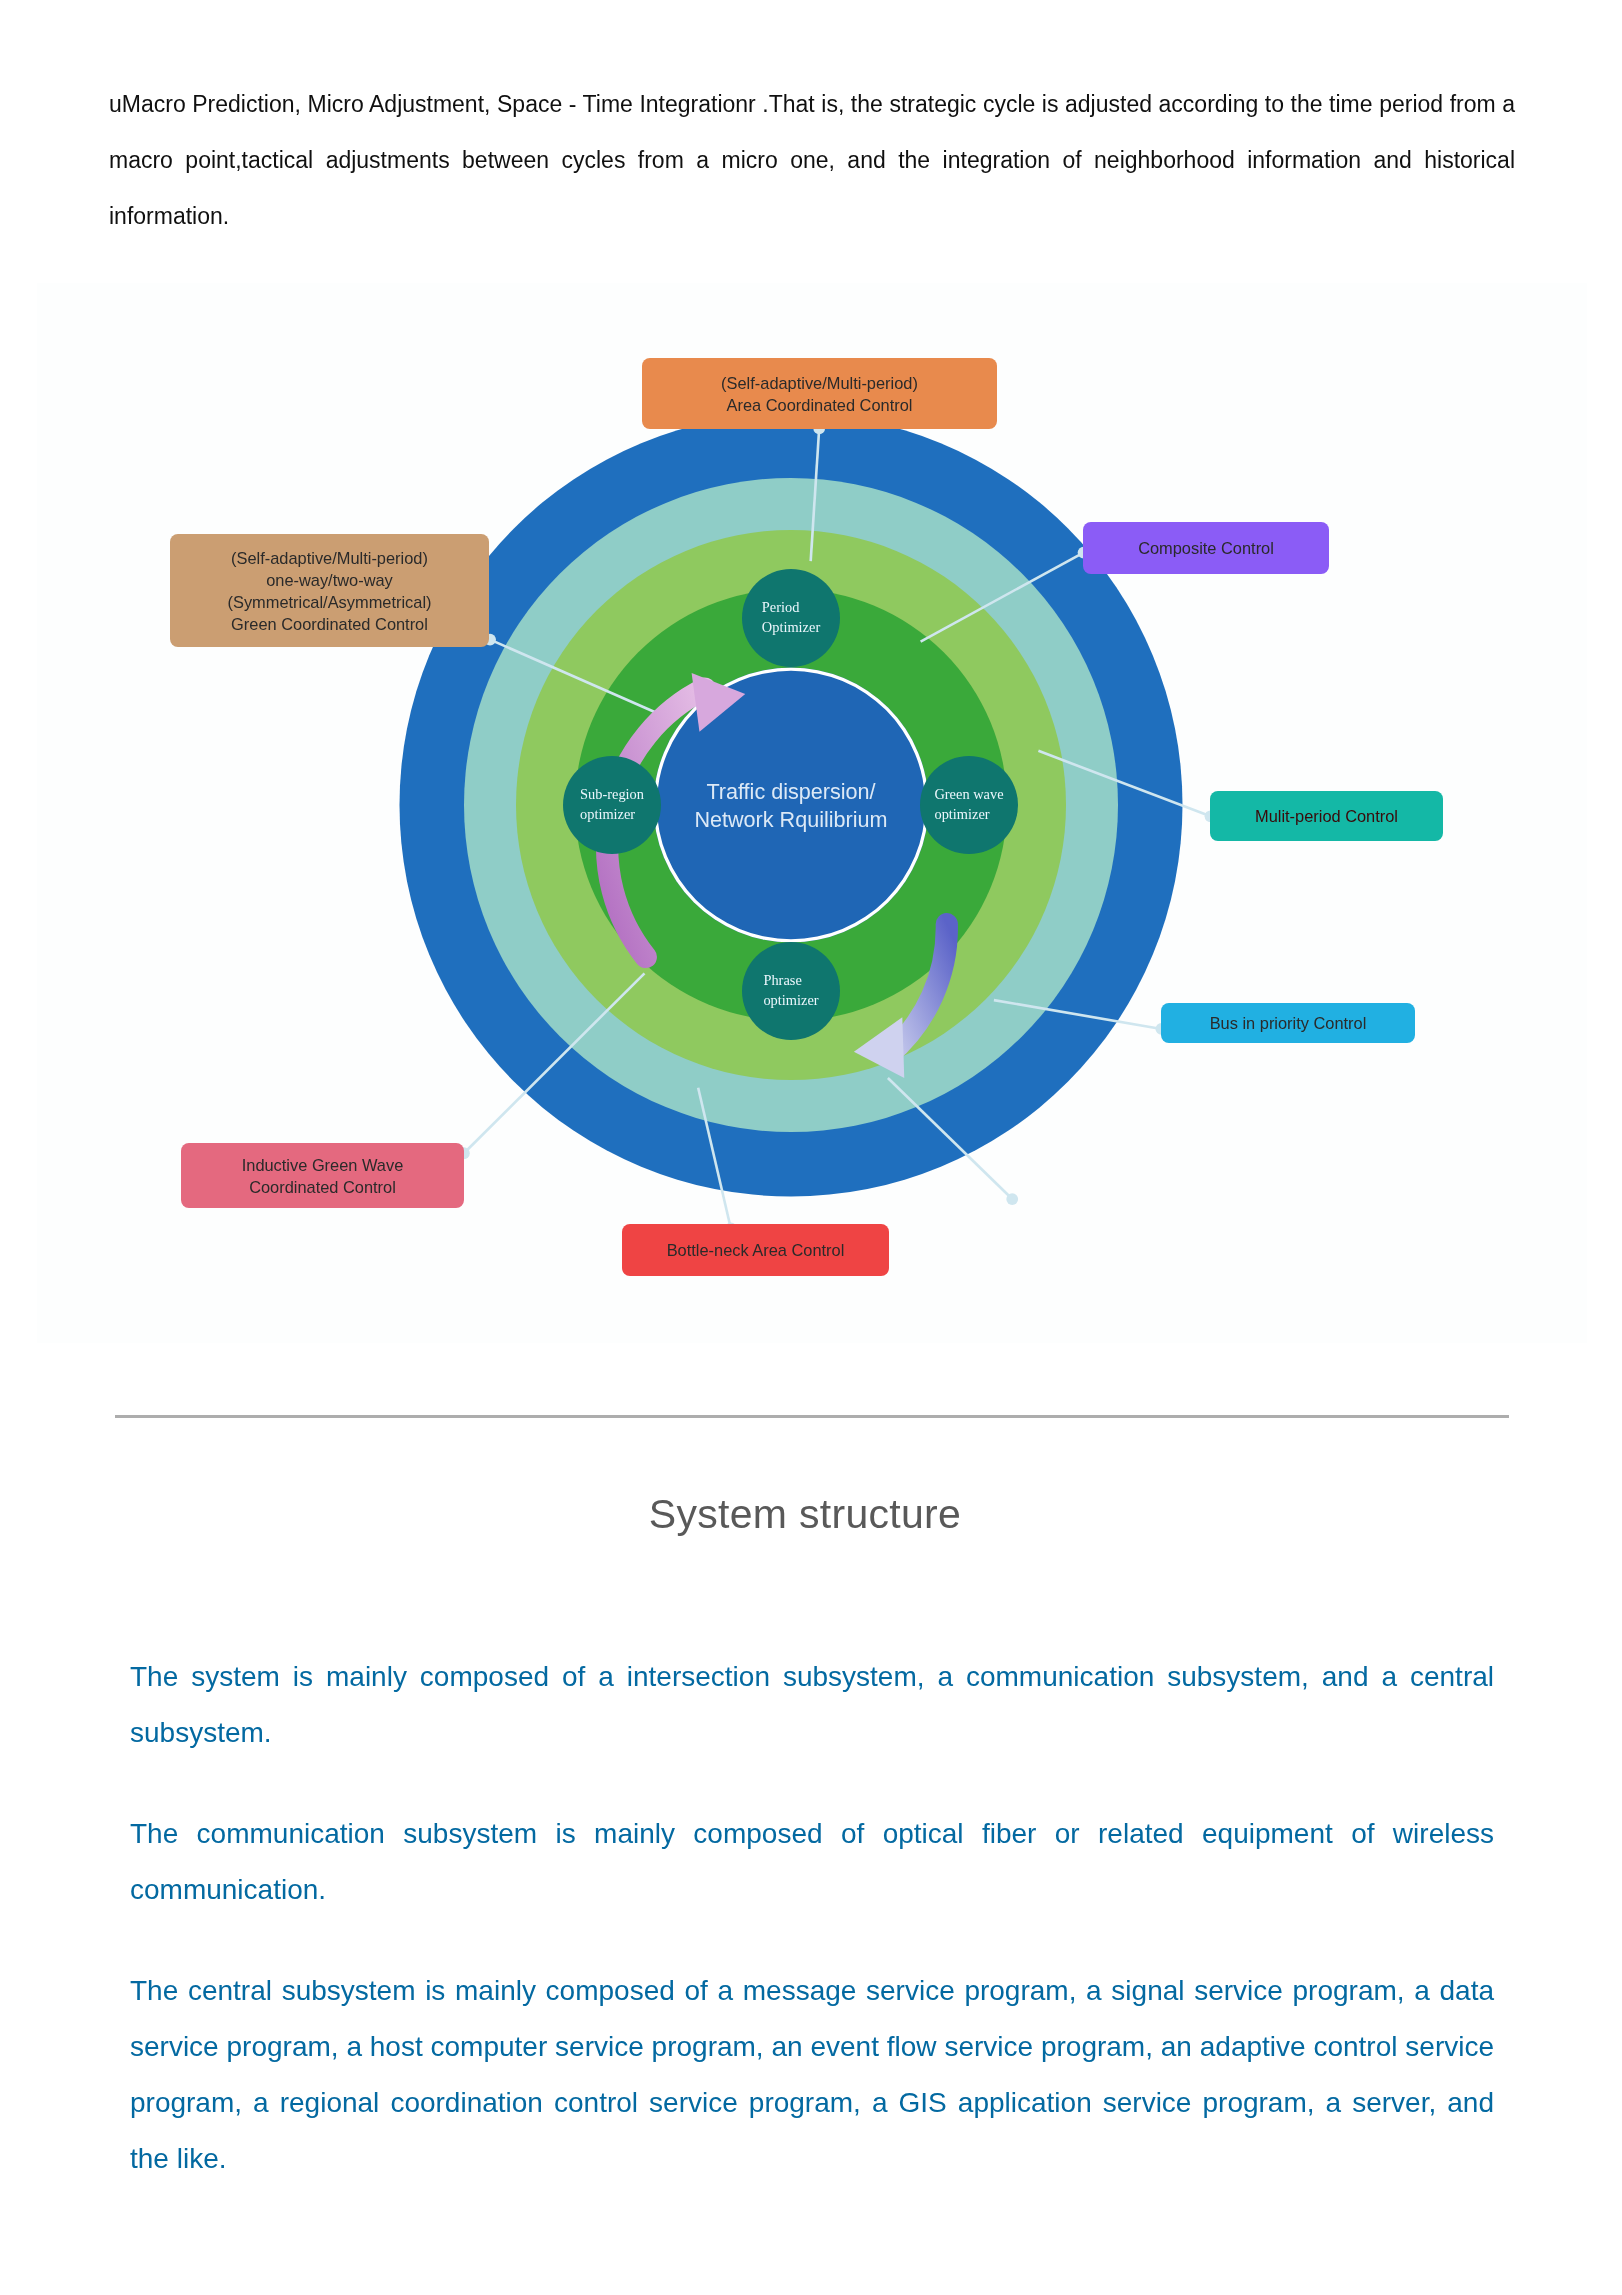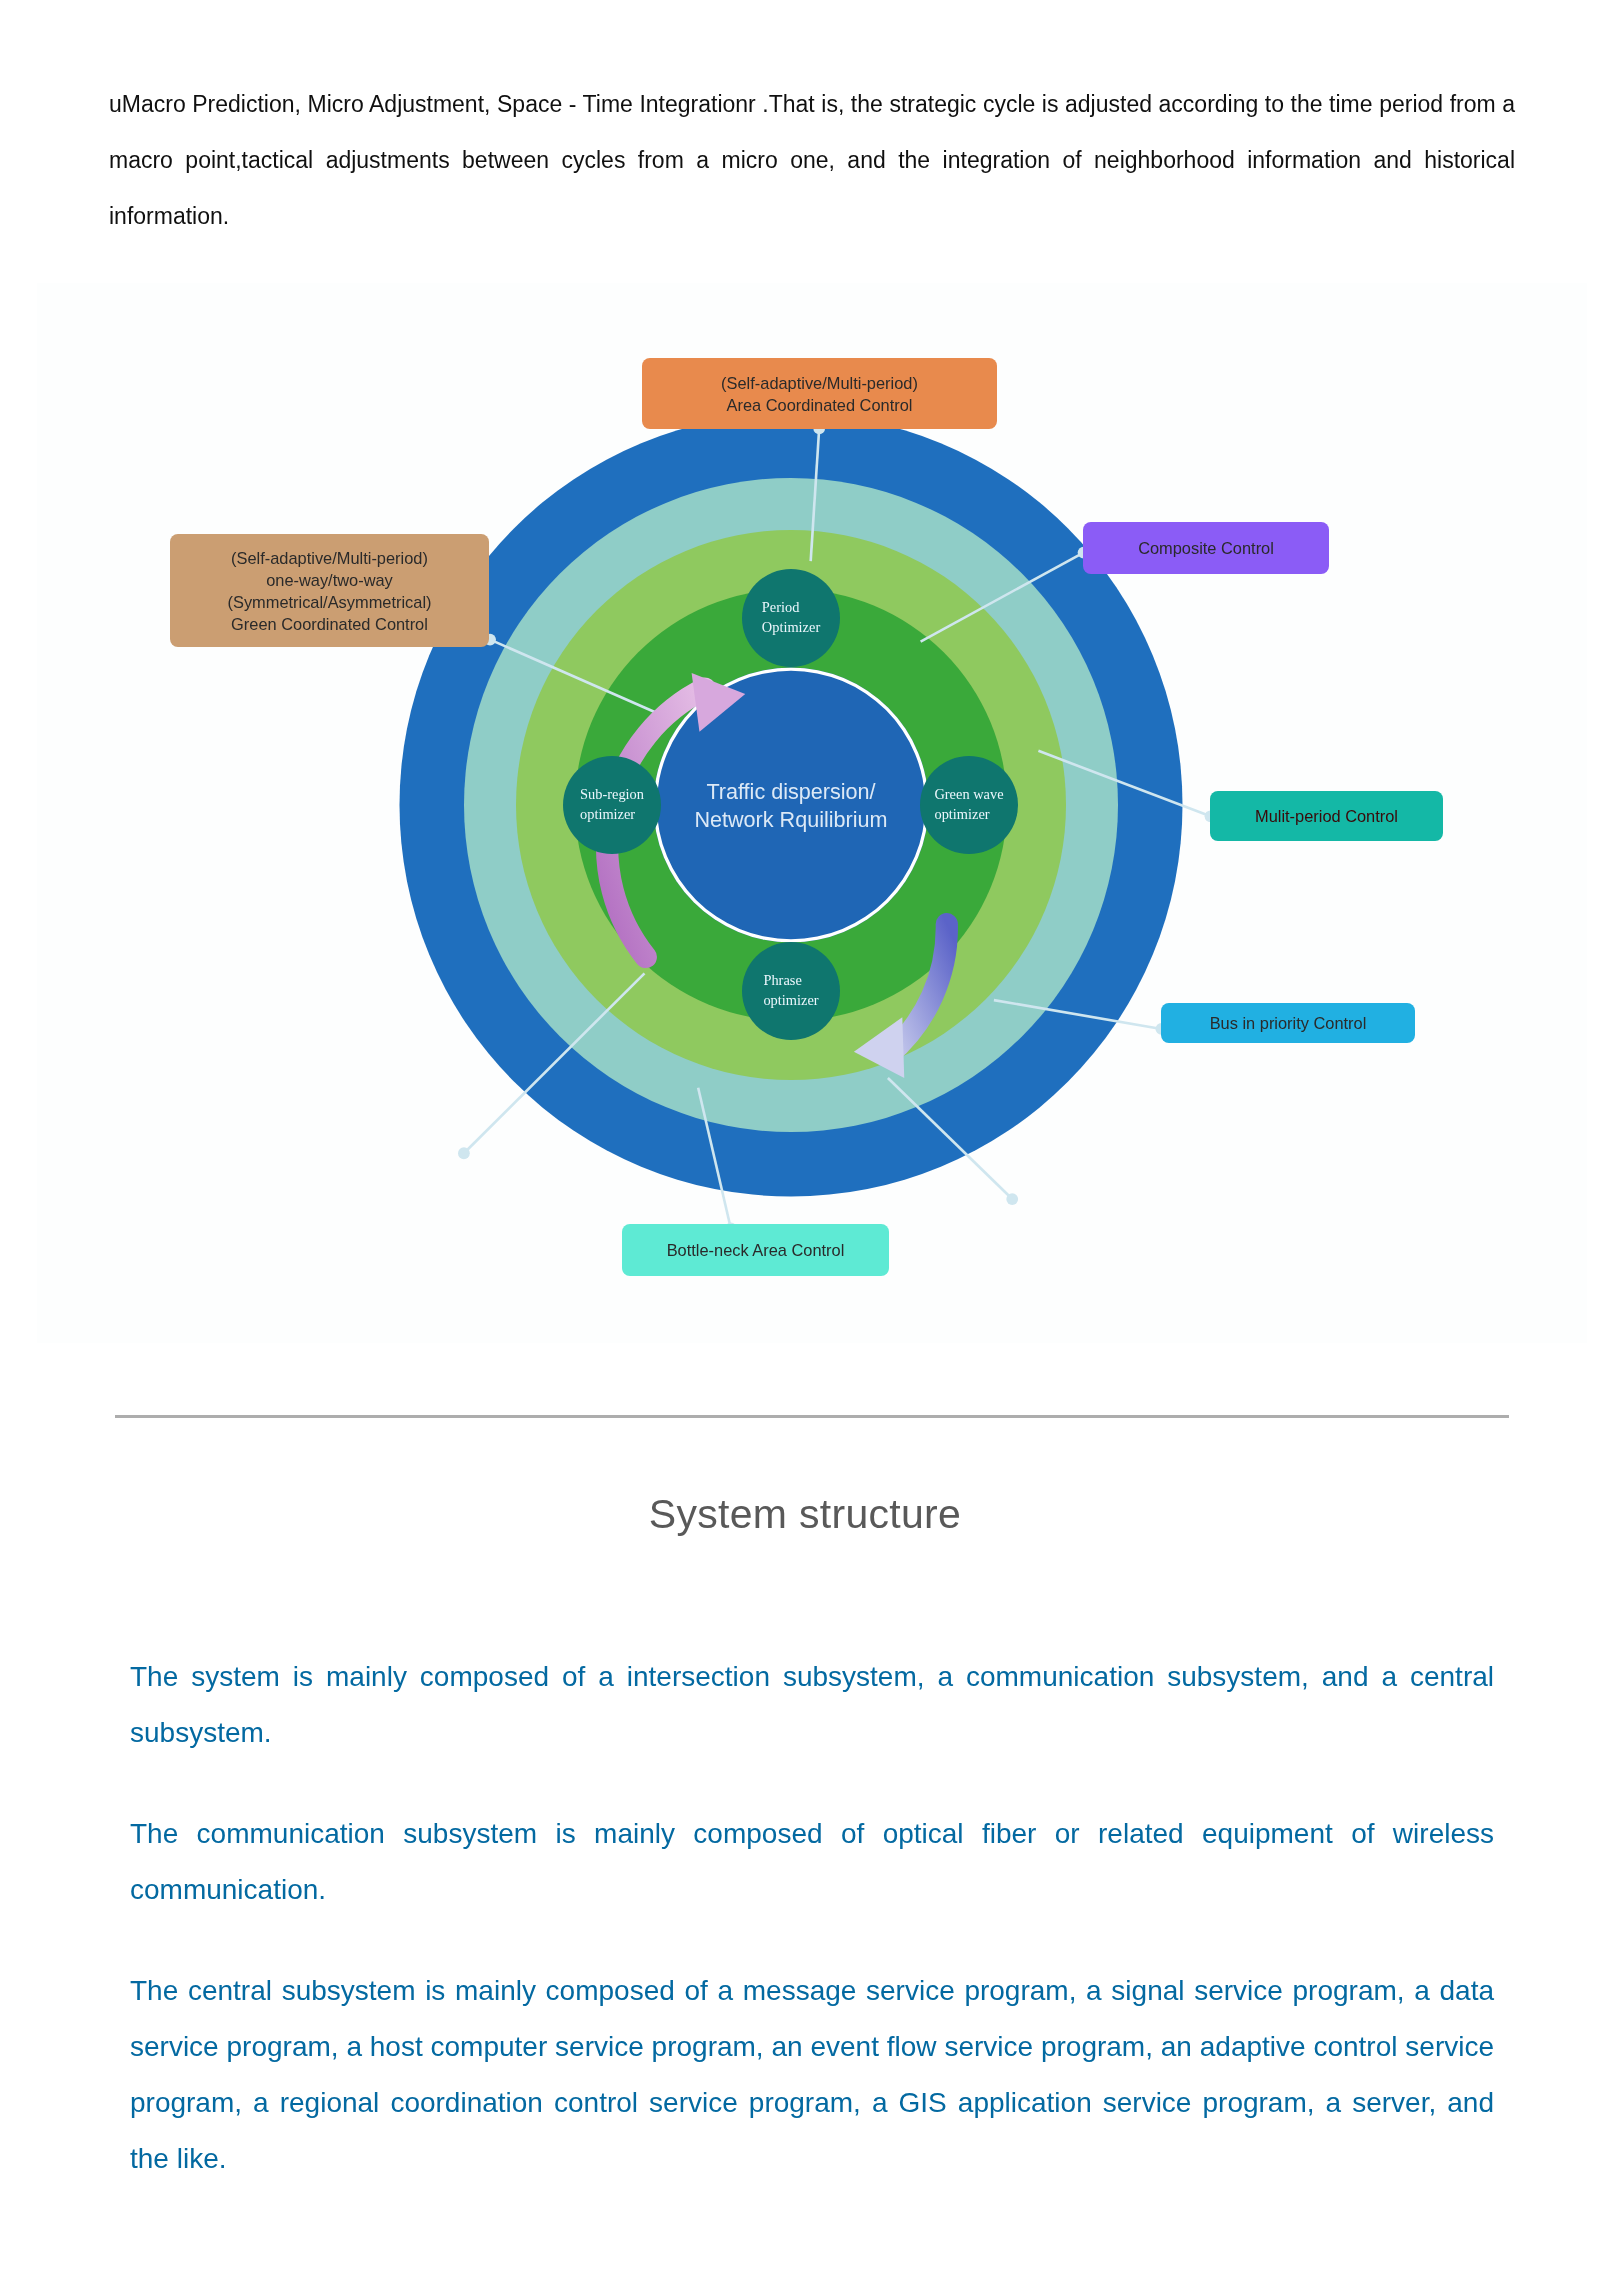--- a/index.html
+++ b/index.html
@@ -116,21 +116,21 @@
     box-sizing: border-box;
     padding: 3.9px 9.2px;
   }
 
   .c-area     { left: 605px;  top: 75px;  width: 355px; height: 71px; background: #e88a4d; }
   .c-green-co { left: 133px;  top: 251px;  width: 319px; height: 113px; background: #cb9e72; }
   .c-composite{ left: 1046px; top: 239px;  width: 246px; height: 52px;  background: #8b5cf6; }
   .c-multi    { left: 1173px; top: 508px;  width: 233px; height: 50px;  background: #14b8a6; color:#3a0a0a; }
   .c-bus      { left: 1124px; top: 720px; width: 254px; height: 40px;  background: #21b0e2; }
   .c-fixed    { left: 956px; top: 911px; width: 311px; height: 69px; background: #4b8fc8; color: #21324a; }
-  .c-bottle   { left: 585px;  top: 941px; width: 267px; height: 52px;  background: #5eead4; }
+  .c-bottle   { left: 585px;  top: 941px; width: 267px; height: 52px;  background: #ef4444; }
   .c-inductive{ left: 144px;  top: 860px; width: 283px; height: 65px; background: #e4697f; }
 
   .connector-svg {
     position: absolute;
     left: 0; top: 0;
     width: 1550px; height: 1060px;
     pointer-events: none;
   }
 
   
@@ -285,20 +285,26 @@
 
     <div class="callout c-bus">
       <div>Bus in priority Control</div>
     </div>
 
 
     <div class="callout c-bottle">
       <div>Bottle-neck Area Control</div>
     </div>
 
+    <div class="callout c-inductive">
+      <div>
+        <div>Inductive Green Wave</div>
+        <div>Coordinated Control</div>
+      </div>
+    </div>
 
   </div>
 </div>
 
 <div class="divider"></div>
 
 <div class="section-heading">System structure</div>
 
 <div class="body-para p1">The system is mainly composed of a intersection subsystem, a communication subsystem, and a central subsystem.</div>
 <div class="body-para p2">The communication subsystem is mainly composed of optical fiber or related equipment of wireless communication.</div>

